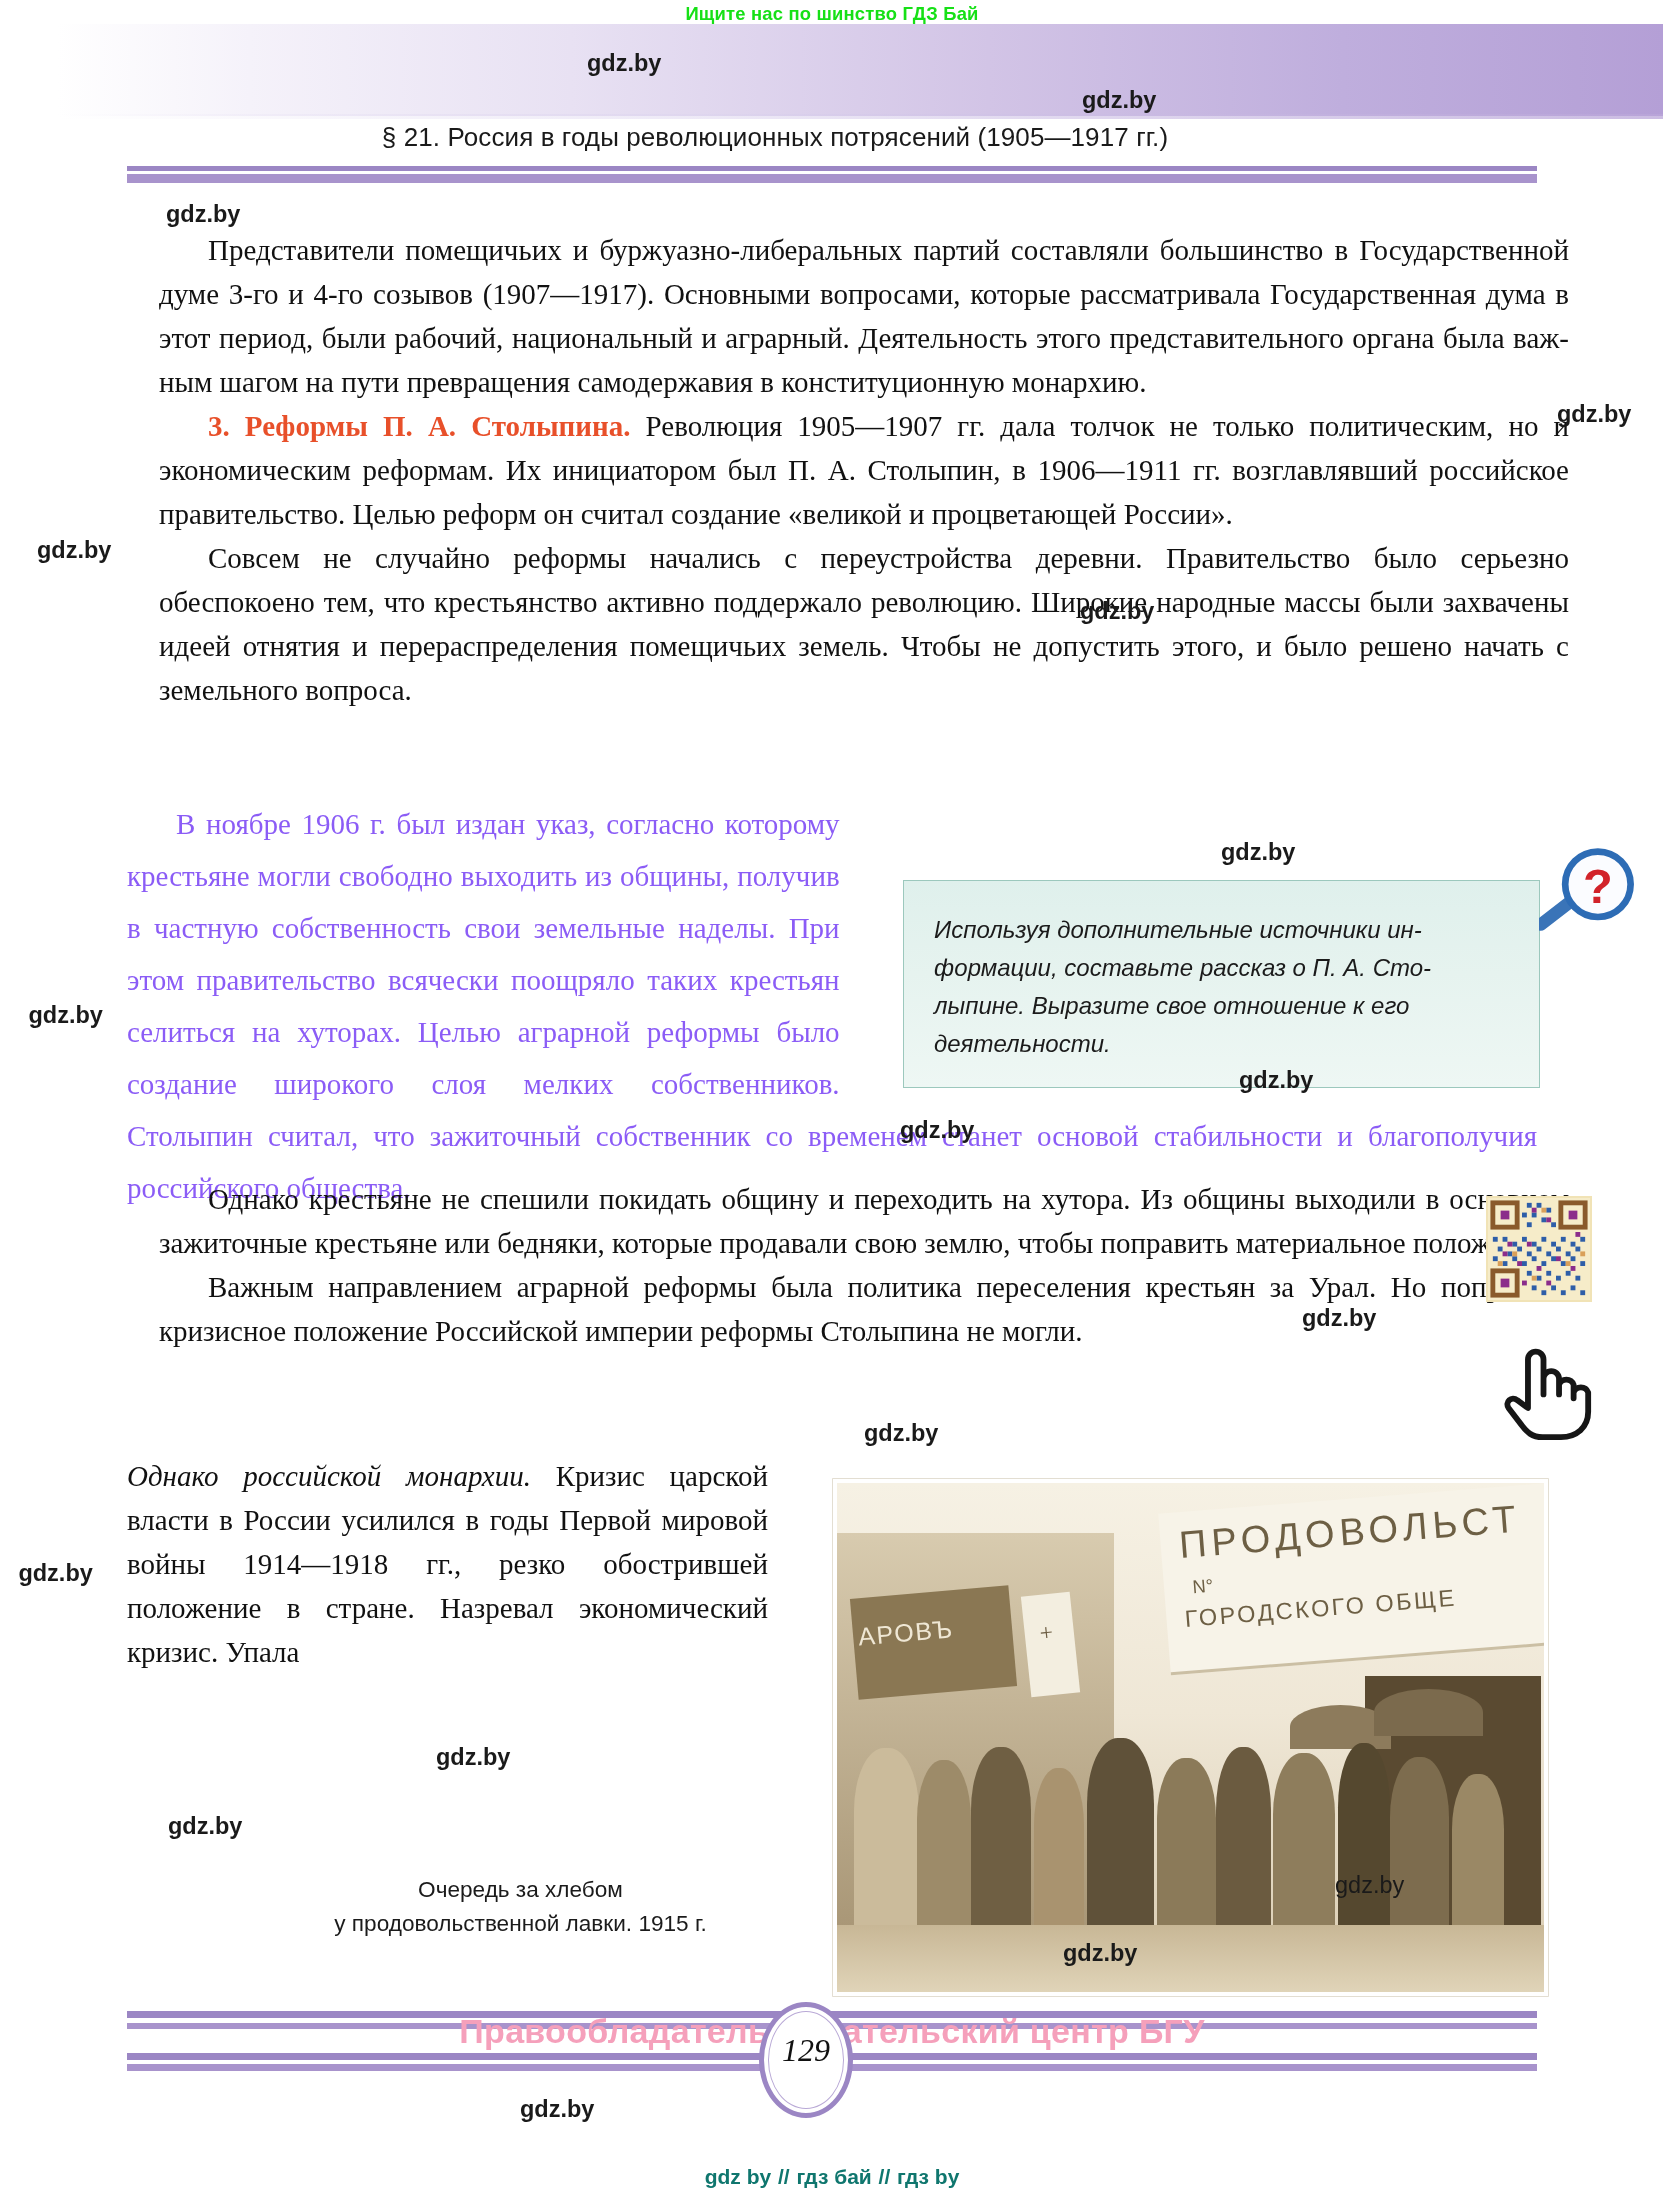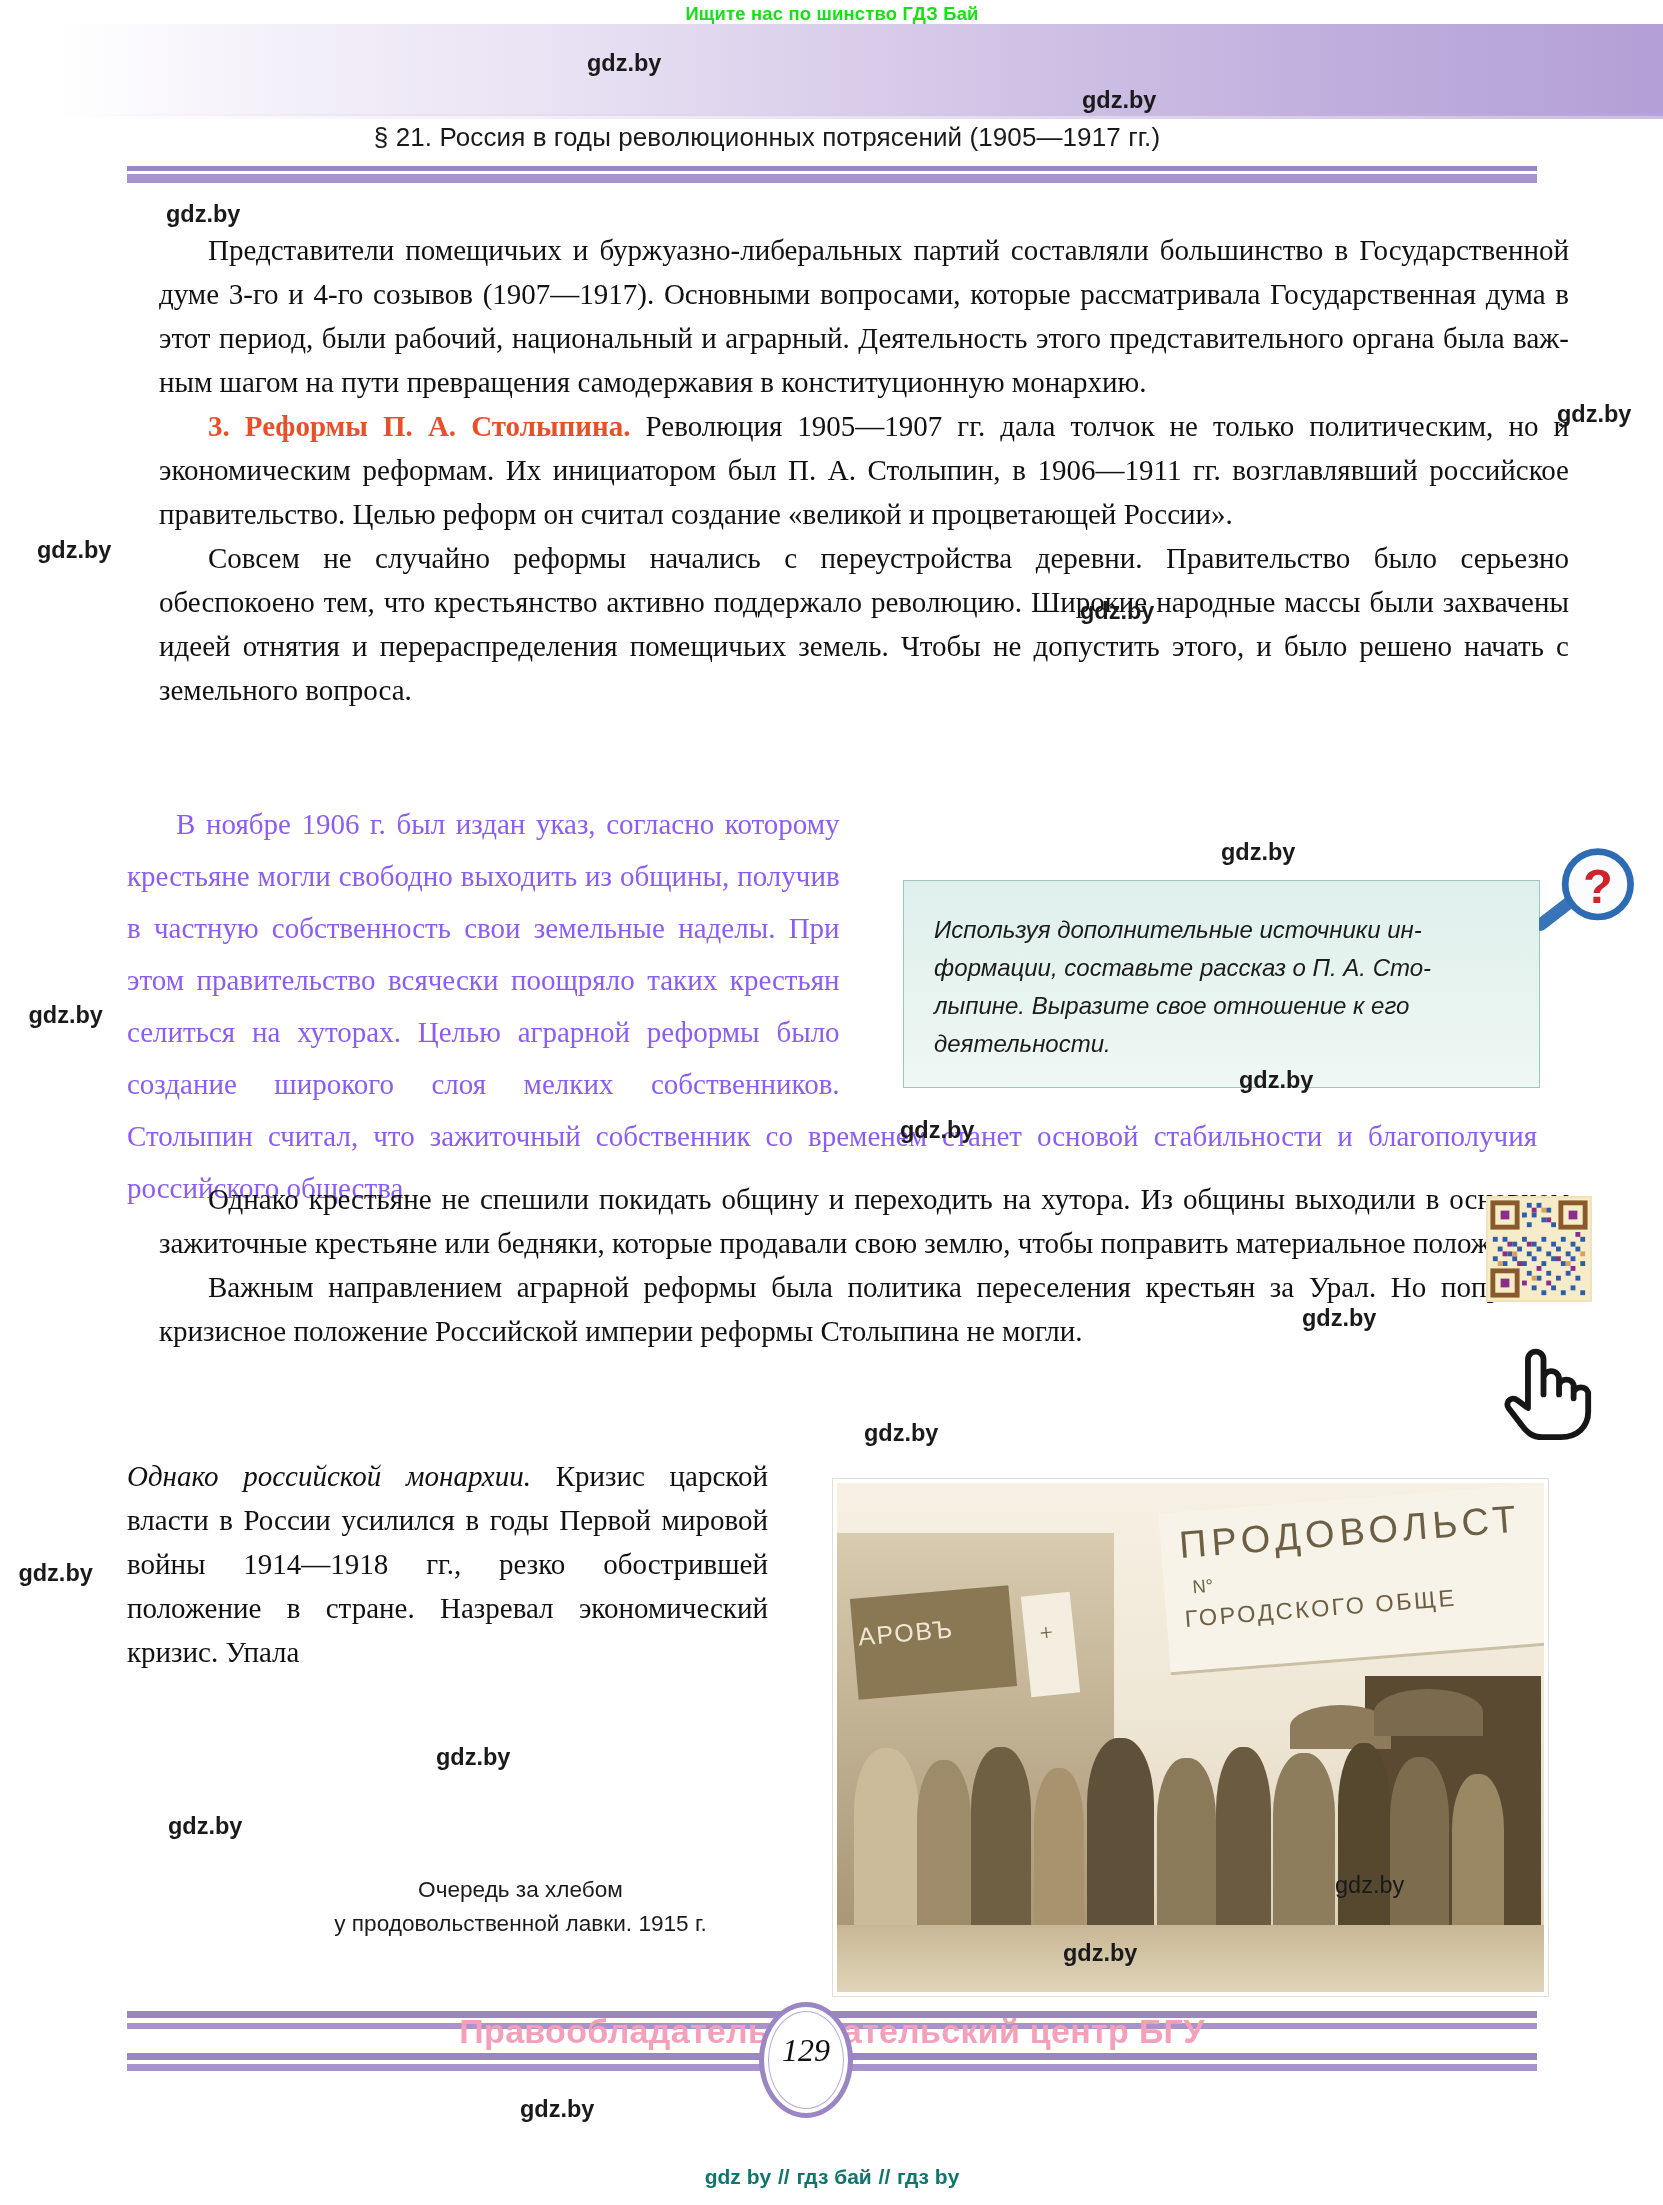--- a/index.html
+++ b/index.html
@@ -28,21 +28,21 @@
     position:absolute;left:57px;top:23.5px;width:1607px;height:92px;
     background:linear-gradient(to right,#ffffff 0%,#f5f2fa 12%,#e8e1f3 32%,#d2c4e6 58%,#bfaedd 80%,#b49fd6 100%);
   }
   .hdr-band:after{
     content:"";position:absolute;left:0;bottom:-3.4px;width:100%;height:5px;
     background:linear-gradient(to right,rgba(255,255,255,0) 0%,rgba(220,212,238,.5) 40%,rgba(186,166,217,.75) 100%);
   }
 
   
   .run-title{
-    position:absolute;left:8px;top:122px;width:1518px;
+    position:absolute;left:16px;top:122px;width:1518px;
     text-align:center;
     font-family:"Liberation Sans", sans-serif;
     font-size:26px;font-weight:400;color:#1a1a1a;
     letter-spacing:0.1px;
   }
 
   
   .rule-top{position:absolute;left:127px;top:166px;width:1410px;}
   .rule-top .r1{height:5px;background:#9b86c4;}
   .rule-top .r2{height:3.4px;background:#fff;}

